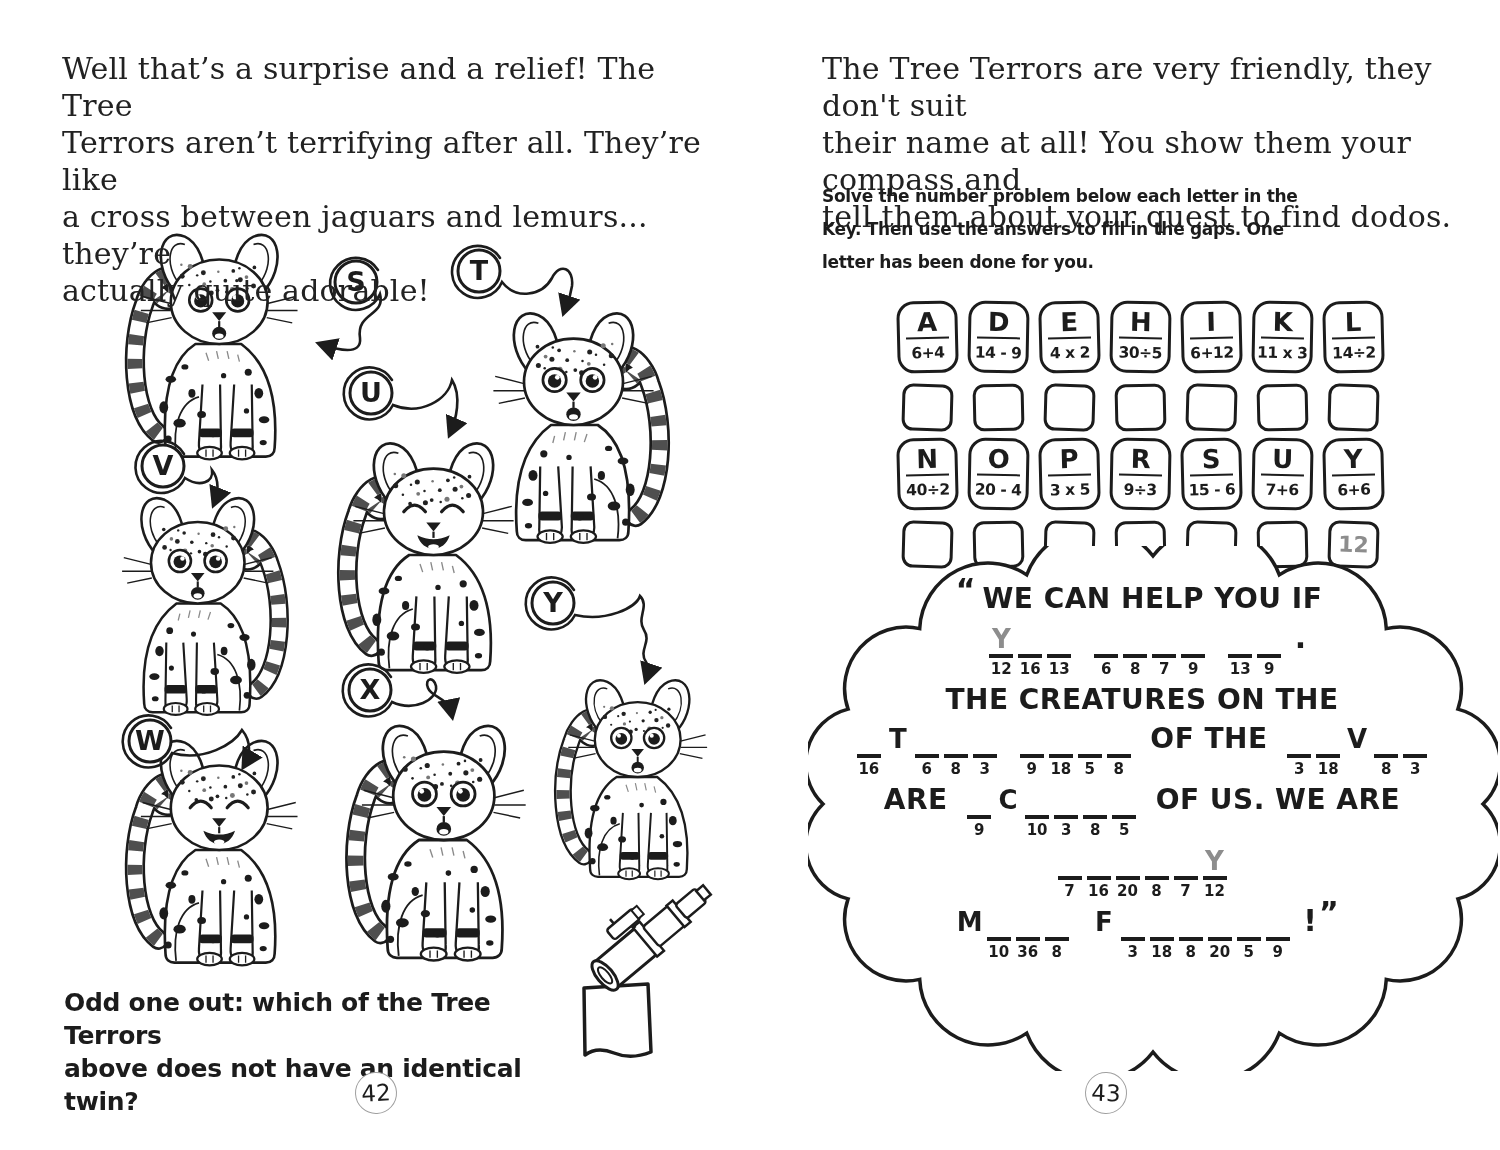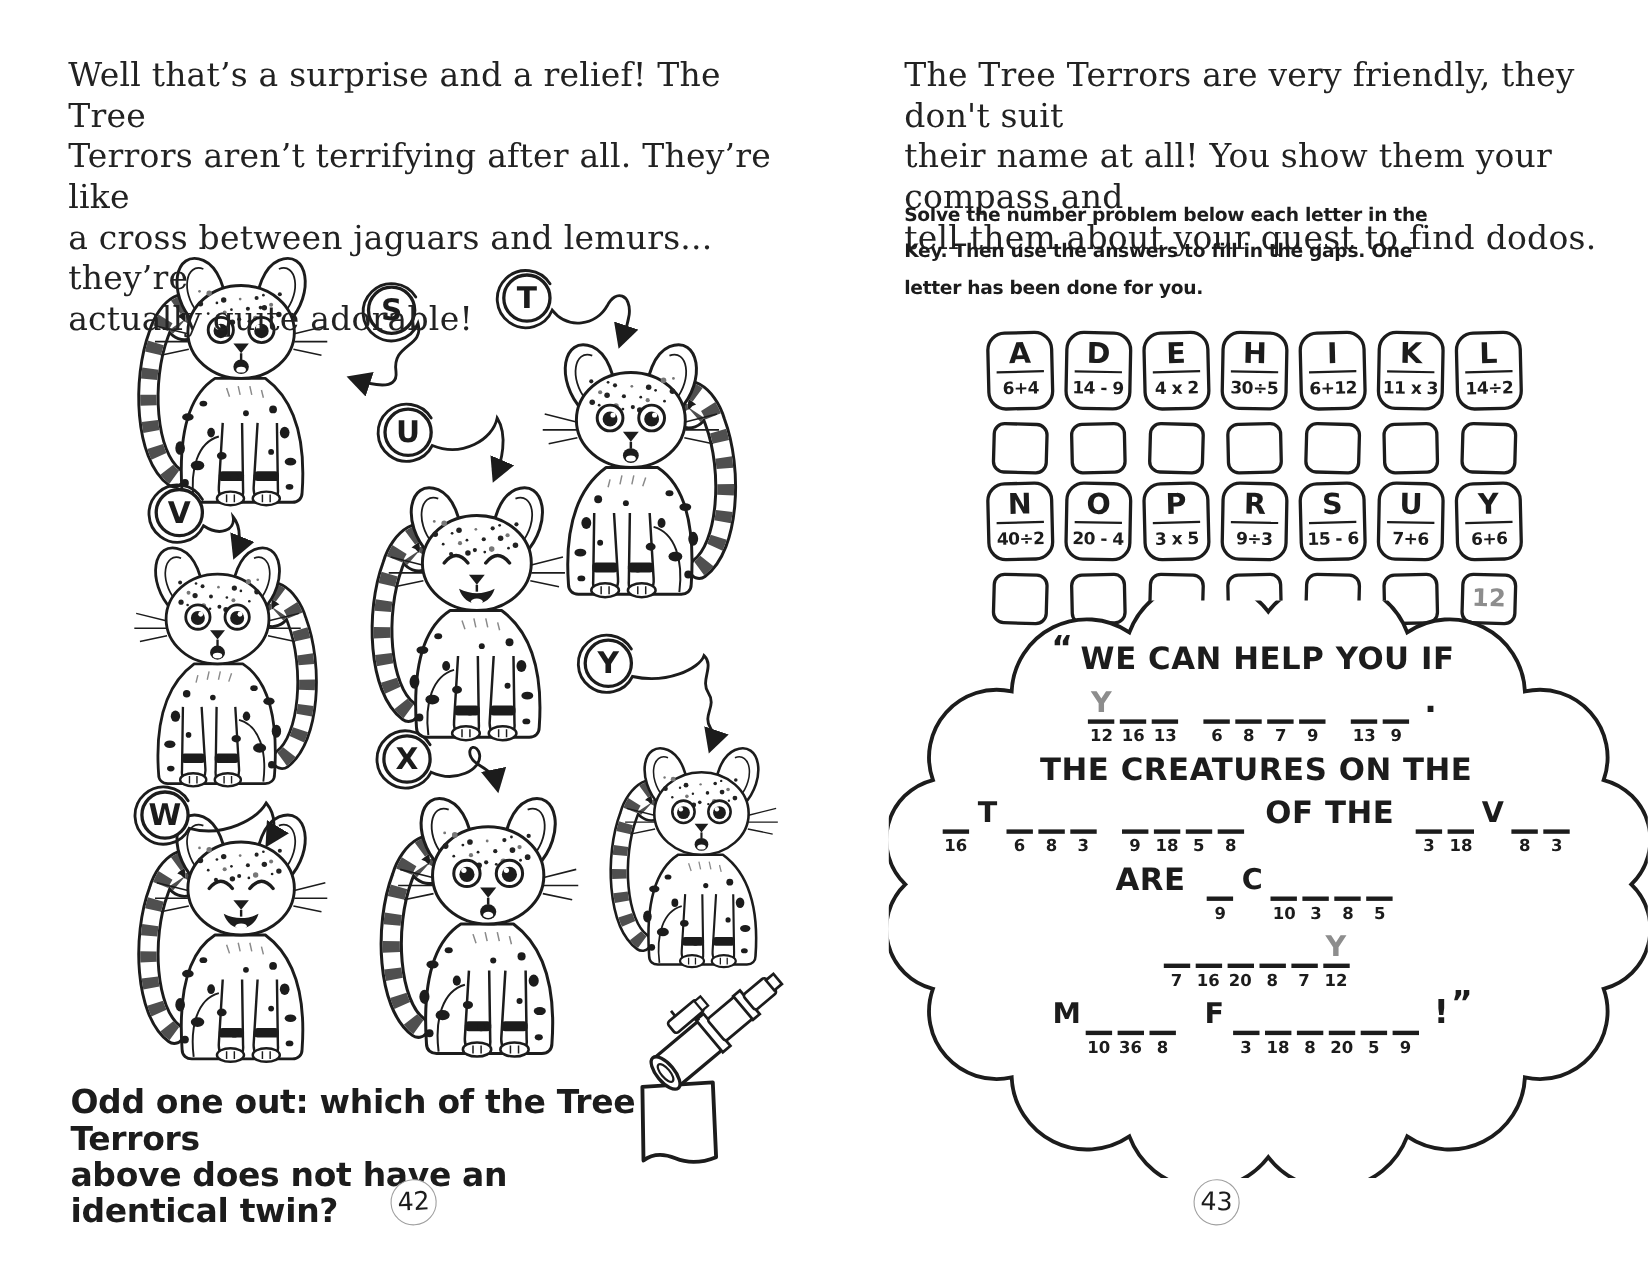--- a/index.html
+++ b/index.html
@@ -4,21 +4,21 @@
 <style>
   html,body{margin:0;padding:0;background:#ffffff;}
   #page{position:relative;width:1500px;height:1150px;background:#fff;overflow:hidden;
         font-family:"DejaVu Sans",sans-serif;color:#1c1c1c;}
   .serif{font-family:"DejaVu Serif",serif;font-size:30px;line-height:37px;white-space:pre-line;
          letter-spacing:.2px;color:#222;}
   .marker{font-family:"DejaVu Sans",sans-serif;font-weight:700;white-space:pre-line;letter-spacing:-.3px;}
   #intro-left{position:absolute;left:62px;top:50px;width:650px;}
   #intro-right{position:absolute;left:822px;top:50px;width:660px;}
   #instructions{position:absolute;left:822px;top:180px;width:650px;font-size:17px;line-height:33px;}
-  #question{position:absolute;left:64px;top:986px;width:520px;font-size:30px;line-height:33px;}
+  #question{position:absolute;left:64px;top:986px;width:520px;font-size:25px;line-height:33px;}
   
   #key{position:absolute;left:898px;top:301px;width:484px;}
   .key-row{display:flex;justify-content:center;gap:10px;margin-bottom:7px;}
   .key-col{display:flex;flex-direction:column;align-items:center;}
   .key-tile{width:55px;height:66px;border:3px solid #1c1c1c;border-radius:17px;background:#fff;
             display:flex;flex-direction:column;align-items:center;}
   .key-col:nth-child(odd) .key-tile{transform:rotate(-1.4deg);}
   .key-col:nth-child(even) .key-tile{transform:rotate(1.1deg);}
   .key-letter{height:33px;line-height:36px;font-size:26px;font-weight:700;}
   .key-sep{width:78%;border-top:2px solid #1c1c1c;}
@@ -861,20 +861,21 @@
             <span class="slot-letter"></span>
             <span class="slot-line"></span>
             <span class="slot-num">8</span>
           </span>
           <span class="slot">
             <span class="slot-letter"></span>
             <span class="slot-line"></span>
             <span class="slot-num">5</span>
           </span>
         </span>
+        <span class="cw">OF US. WE ARE</span>
       </div>
       <div class="cloud-line">
         <span class="gap-group">
           <span class="slot">
             <span class="slot-letter"></span>
             <span class="slot-line"></span>
             <span class="slot-num">7</span>
           </span>
           <span class="slot">
             <span class="slot-letter"></span>

